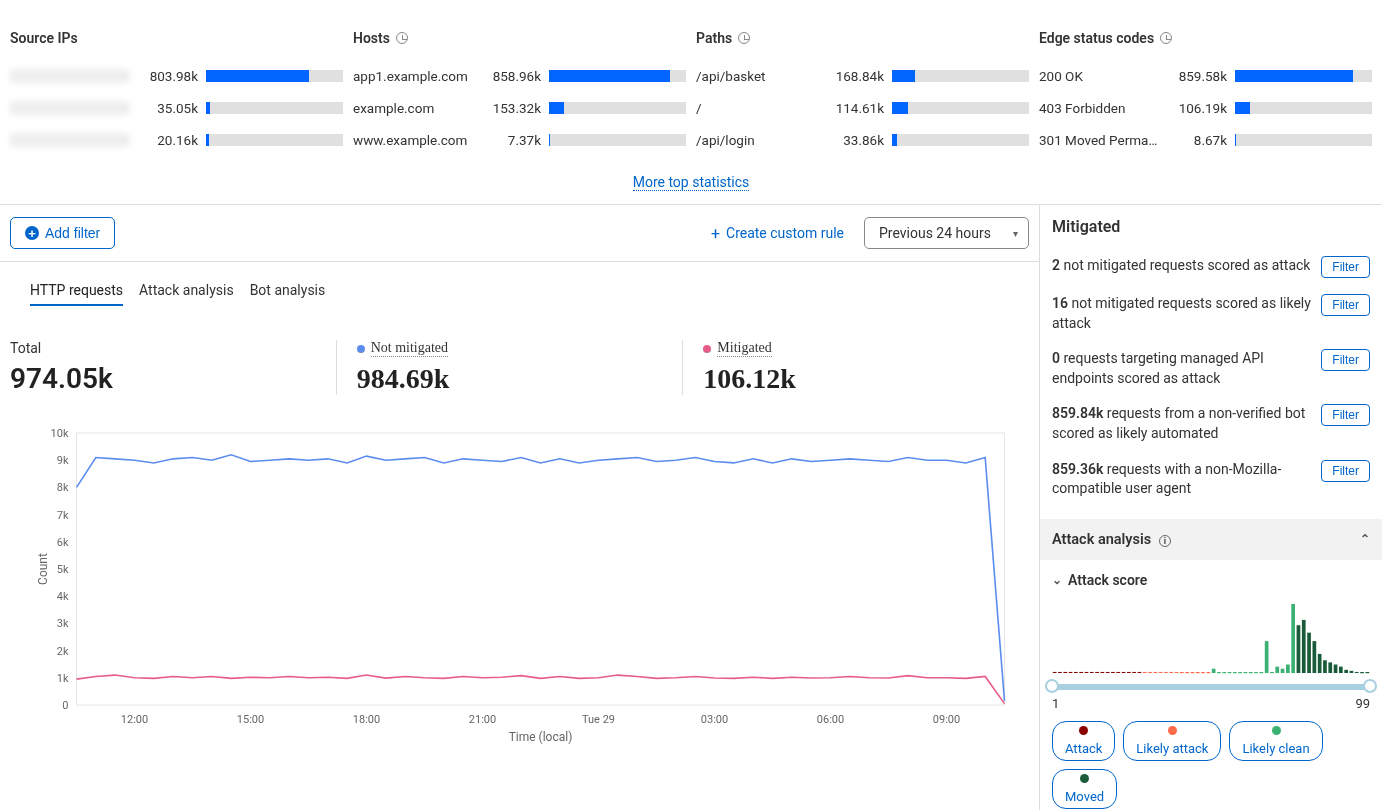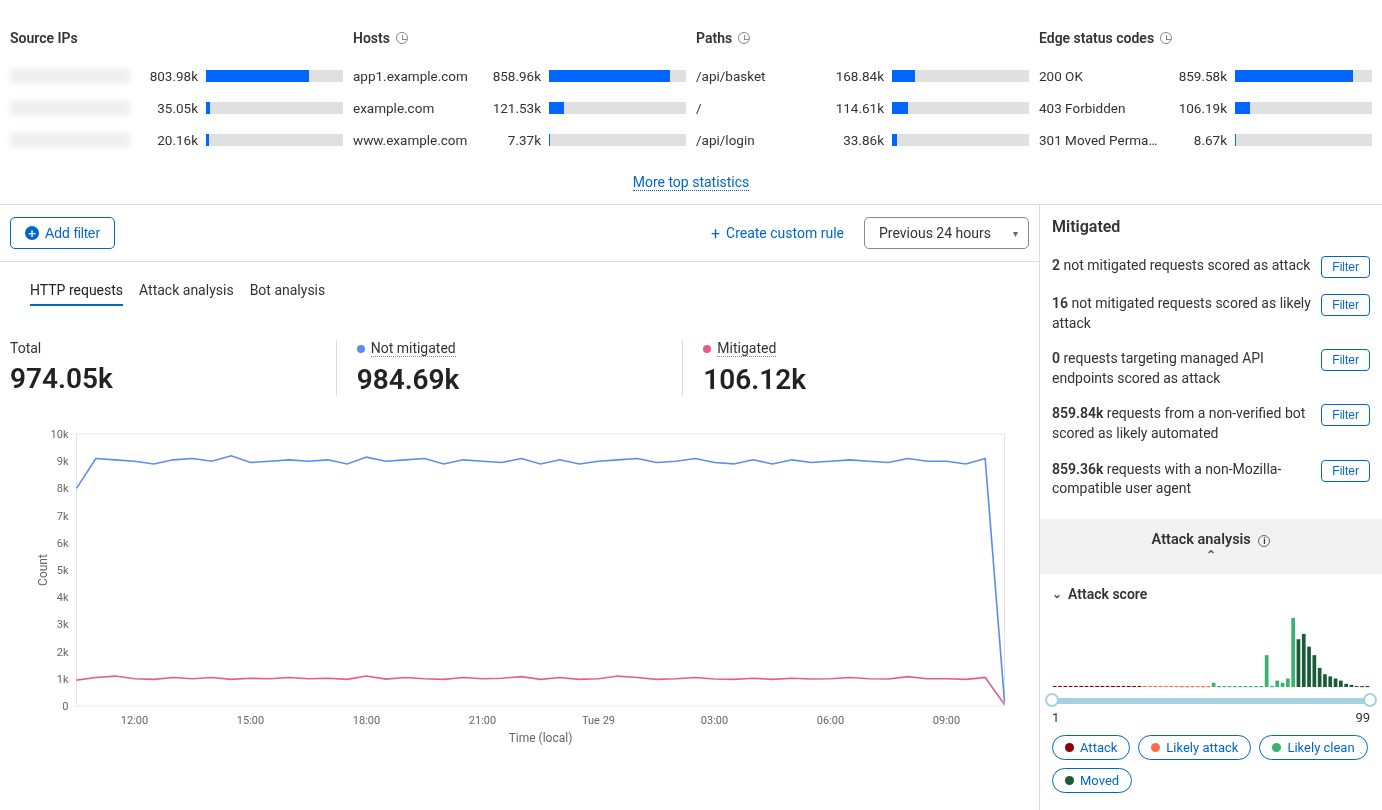--- a/index.html
+++ b/index.html
@@ -189,21 +189,21 @@
 .metrics {
   display: flex;
   padding: 34px 10px 10px 10px;
   gap: 0;
 }
 .metric {
   flex: 1;
   padding-left: 20px;
 }
 .metric:first-child { padding-left: 0; }
-.metric + .metric { border-left: 1px solid #ddd; }
+.metric + .metric { border-left: 1px solid #ddd; font-family: Liberation Serif, serif; }
 .metric-title {
   font-size: 14px;
   color: #333;
   margin-bottom: 6px;
   display: flex;
   align-items: center;
   gap: 6px;
 }
 .metric-title.dotted span { border-bottom: 1px dotted #888; }
 .dot { width: 8px; height: 8px; border-radius: 50%; display: inline-block; }
@@ -248,21 +248,20 @@
 }
 .section-header {
   background: #f2f2f2;
   padding: 12px 12px;
   font-size: 14.5px;
   font-weight: 600;
   display: flex;
   align-items: center;
   justify-content: space-between;
   margin-top: 12px;
-  flex-direction: column;
 }
 .info-icon {
   width: 12px;
   height: 12px;
   border: 1px solid #666;
   border-radius: 50%;
   display: inline-flex;
   align-items: center;
   justify-content: center;
   font-size: 9px;
@@ -312,20 +311,21 @@
 .legend-chip {
   border: 1px solid #0066cc;
   border-radius: 14px;
   padding: 4px 12px;
   font-size: 13px;
   color: #0066cc;
   display: flex;
   align-items: center;
   gap: 6px;
   cursor: pointer;
+  flex-direction: column;
 }
 .ldot { width: 9px; height: 9px; border-radius: 50%; display: inline-block; }
 .ldot.r { background: #8b0000; }
 .ldot.o { background: #ff6b4a; }
 .ldot.g { background: #3bb273; }
 .ldot.dg { background: #1a5c3a; }
 </style>
 </head>
 <body>
 
@@ -358,21 +358,21 @@
       <div class="stat-header">Hosts<span class="clock-icon"></span></div>
       <div class="stat-row">
         <div class="stat-label">app1.example.com</div>
         <div class="stat-value">858.96k</div>
         <div class="stat-bar">
           <div class="stat-bar-fill" style="width: 88%;"></div>
         </div>
       </div>
       <div class="stat-row">
         <div class="stat-label">example.com</div>
-        <div class="stat-value">121.53k</div>
+        <div class="stat-value">153.32k</div>
         <div class="stat-bar">
           <div class="stat-bar-fill" style="width: 11%;"></div>
         </div>
       </div>
       <div class="stat-row">
         <div class="stat-label">www.example.com</div>
         <div class="stat-value">7.37k</div>
         <div class="stat-bar">
           <div class="stat-bar-fill" style="width: 1%;"></div>
         </div>

